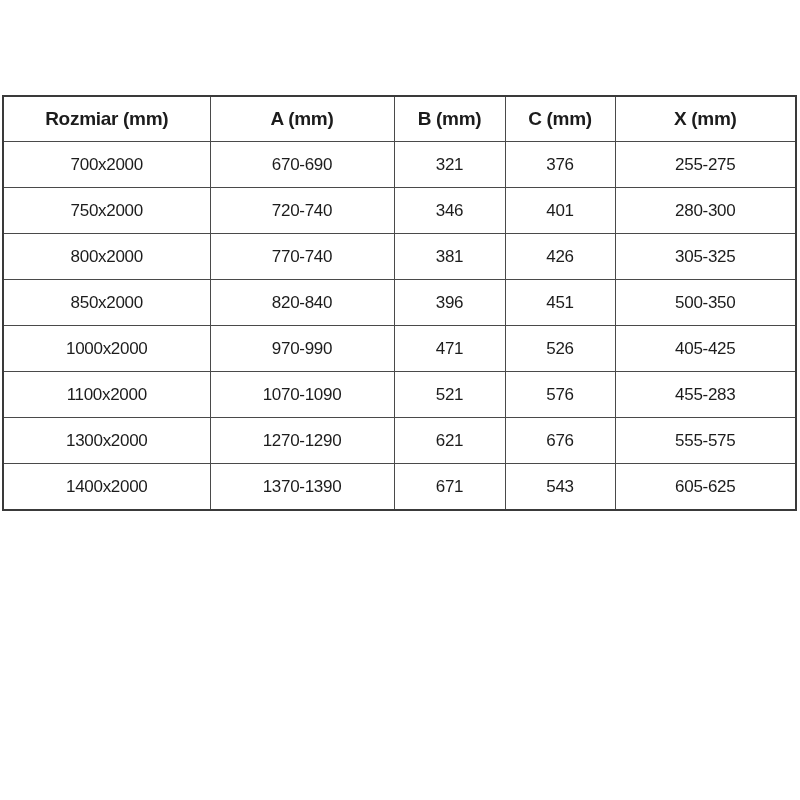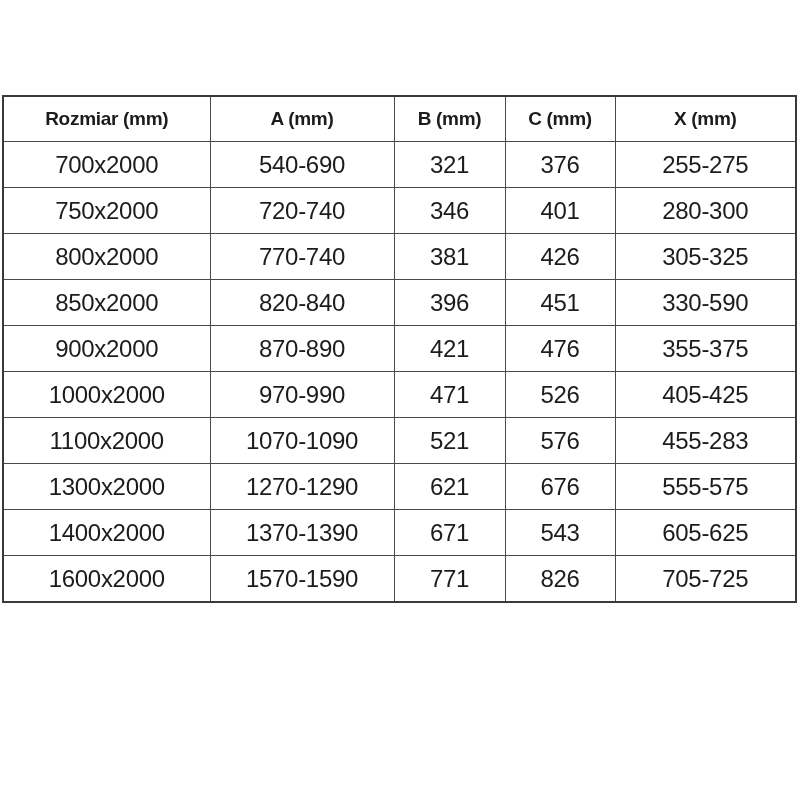--- a/index.html
+++ b/index.html
@@ -41,21 +41,21 @@
     padding: 0;
   }
   table.size-table th {
     height: 44px;
     font-size: 19px;
     font-weight: bold;
     letter-spacing: -0.3px;
   }
   table.size-table td {
     height: 45px;
-    font-size: 24px;
+    font-size: 17px;
     font-weight: 400;
     letter-spacing: -0.3px;
   }
 </style>
 </head>
 <body>
 
 <div class="page">
   <div class="table-wrap">
     <table class="size-table">
@@ -71,21 +71,21 @@
           <th>Rozmiar (mm)</th>
           <th>A (mm)</th>
           <th>B (mm)</th>
           <th>C (mm)</th>
           <th>X (mm)</th>
         </tr>
       </thead>
       <tbody>
         <tr>
           <td>700x2000</td>
-          <td>540-690</td>
+          <td>670-690</td>
           <td>321</td>
           <td>376</td>
           <td>255-275</td>
         </tr>
         <tr>
           <td>750x2000</td>
           <td>720-740</td>
           <td>346</td>
           <td>401</td>
           <td>280-300</td>
@@ -95,28 +95,21 @@
           <td>770-740</td>
           <td>381</td>
           <td>426</td>
           <td>305-325</td>
         </tr>
         <tr>
           <td>850x2000</td>
           <td>820-840</td>
           <td>396</td>
           <td>451</td>
-          <td>330-590</td>
-        </tr>
-        <tr>
-          <td>900x2000</td>
-          <td>870-890</td>
-          <td>421</td>
-          <td>476</td>
-          <td>355-375</td>
+          <td>500-350</td>
         </tr>
         <tr>
           <td>1000x2000</td>
           <td>970-990</td>
           <td>471</td>
           <td>526</td>
           <td>405-425</td>
         </tr>
         <tr>
           <td>1100x2000</td>
@@ -132,23 +125,16 @@
           <td>676</td>
           <td>555-575</td>
         </tr>
         <tr>
           <td>1400x2000</td>
           <td>1370-1390</td>
           <td>671</td>
           <td>543</td>
           <td>605-625</td>
         </tr>
-        <tr>
-          <td>1600x2000</td>
-          <td>1570-1590</td>
-          <td>771</td>
-          <td>826</td>
-          <td>705-725</td>
-        </tr>
       </tbody>
     </table>
   </div>
 </div>
 
 </body></html>

